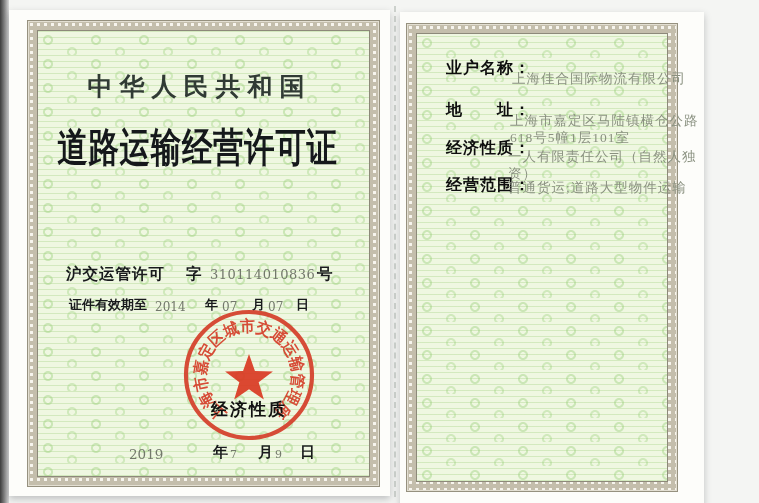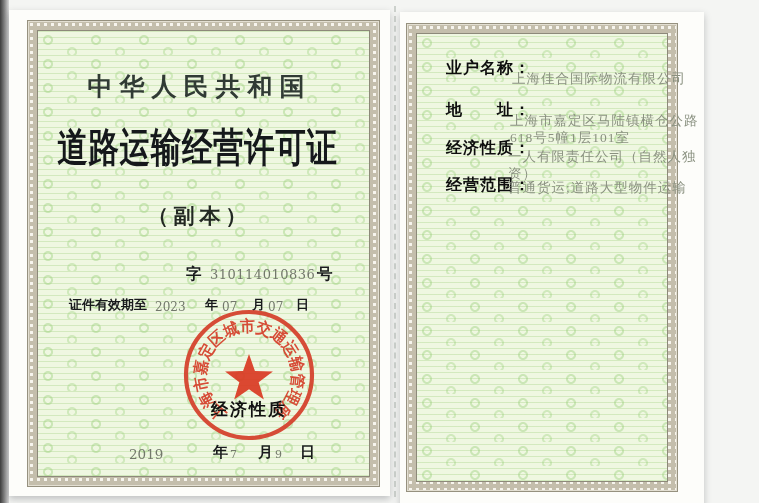--- a/index.html
+++ b/index.html
@@ -71,28 +71,28 @@
     <div class="green"></div>
   </div>
   <div class="content">
 
     <div class="country">中华人民共和国</div>
 
     <div class="title-row">
       <span class="main-title">道路运输经营许可证</span>
     </div>
 
-    <div class="fuben">（副本）</div>
 
+    <span class="abs blabel" style="left:57px;top:254px;font-size:15.5px;letter-spacing:1px;">沪交运管许可</span>
     <span class="abs blabel" style="left:177px;top:254px;font-size:15.5px;">字</span>
     <span class="abs fill" style="left:201px;top:257px;font-size:13px;letter-spacing:.5px;">310114010836</span>
     <span class="abs blabel" style="left:308px;top:254px;font-size:15.5px;">号</span>
 
     <span class="abs blabel" style="left:60px;top:286px;font-size:13px;">证件有效期至</span>
-    <span class="abs fill" style="left:146px;top:290px;font-size:12px;">2023</span>
+    <span class="abs fill" style="left:146px;top:290px;font-size:12px;">2014</span>
     <span class="abs blabel" style="left:196px;top:286px;font-size:13px;">年</span>
     <span class="abs fill" style="left:213px;top:290px;font-size:12px;">07</span>
     <span class="abs blabel" style="left:243px;top:286px;font-size:13px;">月</span>
     <span class="abs fill" style="left:259px;top:290px;font-size:12px;" data_bind-x="">07</span>
     <span class="abs blabel" style="left:287px;top:286px;font-size:13px;">日</span>
 
     <svg class="seal" viewBox="0 0 200 200">
       <circle cx="100" cy="100" r="90" fill="none" stroke="#d5402b" stroke-width="6"></circle>
       <path id="sealArc" d="M 69 153.7 A 62 62 0 1 1 131 153.7" fill="none"></path>
       <text font-size="23" font-weight="bold" fill="#d5402b" font-family="Liberation Sans, sans-serif">

